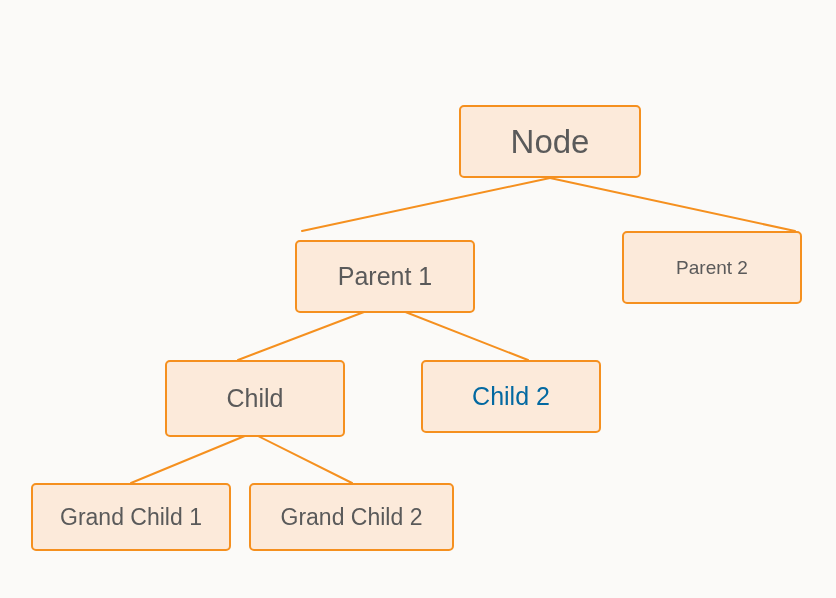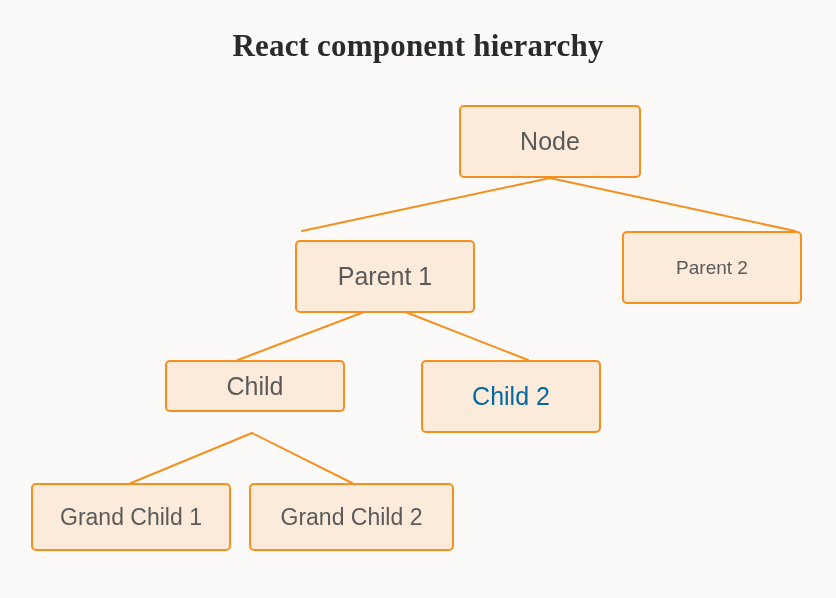--- a/index.html
+++ b/index.html
@@ -53,42 +53,41 @@
     line-height: 1;
     z-index: 2;
     white-space: nowrap;
   }
 </style>
 </head>
 <body>
 
 <div id="diagram-root">
 
-  <div id="title">React component hierarchy</div>
 
   <svg id="edge-layer" viewBox="0 0 836 598">
       <line x1="550" y1="178" x2="302" y2="231" stroke="#f5901f" stroke-width="2" stroke-linecap="round"></line>
       <line x1="550" y1="178" x2="795" y2="231" stroke="#f5901f" stroke-width="2" stroke-linecap="round"></line>
       <line x1="385" y1="304" x2="238" y2="360" stroke="#f5901f" stroke-width="2" stroke-linecap="round"></line>
       <line x1="385" y1="304" x2="528" y2="360" stroke="#f5901f" stroke-width="2" stroke-linecap="round"></line>
       <line x1="252" y1="433" x2="131" y2="483" stroke="#f5901f" stroke-width="2" stroke-linecap="round"></line>
       <line x1="252" y1="433" x2="352" y2="483" stroke="#f5901f" stroke-width="2" stroke-linecap="round"></line>
     </svg>
 
   <div id="node-layer">
-      <div class="node-box" style="left: 459px; top: 105px; width: 182px; height: 73px; font-size: 25px; background: rgb(252, 234, 218); border-color: rgb(245, 144, 31); color: rgb(90, 90, 90); justify-content: center;">
+      <div class="node-box" style="left: 459px; top: 105px; width: 182px; height: 73px; font-size: 33px; background: rgb(252, 234, 218); border-color: rgb(245, 144, 31); color: rgb(90, 90, 90); justify-content: center;">
         <span>Node</span>
       </div>
       <div class="node-box" style="left: 295px; top: 231px; width: 180px; height: 73px; font-size: 25px; background: rgb(252, 234, 218); border-color: rgb(245, 144, 31); color: rgb(90, 90, 90); margin-top: 9px;">
         <span>Parent 1</span>
       </div>
       <div class="node-box" style="left: 622px; top: 231px; width: 180px; height: 73px; font-size: 19px; background: rgb(252, 234, 218); border-color: rgb(245, 144, 31); color: rgb(90, 90, 90);">
         <span>Parent 2</span>
       </div>
-      <div class="node-box" style="left: 165px; top: 360px; width: 180px; height: 52px; font-size: 25px; background: rgb(252, 234, 218); border-color: rgb(245, 144, 31); color: rgb(90, 90, 90);">
+      <div class="node-box" style="left: 165px; top: 360px; width: 180px; height: 77px; font-size: 25px; background: rgb(252, 234, 218); border-color: rgb(245, 144, 31); color: rgb(90, 90, 90);">
         <span>Child</span>
       </div>
       <div class="node-box" style="left: 421px; top: 360px; width: 180px; height: 73px; font-size: 25px; background: rgb(252, 234, 218); border-color: rgb(245, 144, 31); color: #0369a1;">
         <span>Child 2</span>
       </div>
       <div class="node-box" style="left: 31px; top: 483px; width: 200px; height: 68px; font-size: 23px; background: rgb(252, 234, 218); border-color: rgb(245, 144, 31); color: rgb(90, 90, 90); text-align: center;">
         <span>Grand Child 1</span>
       </div>
       <div class="node-box" style="left: 249px; top: 483px; width: 205px; height: 68px; font-size: 23px; background: rgb(252, 234, 218); border-color: rgb(245, 144, 31); color: rgb(90, 90, 90);">
         <span>Grand Child 2</span>

